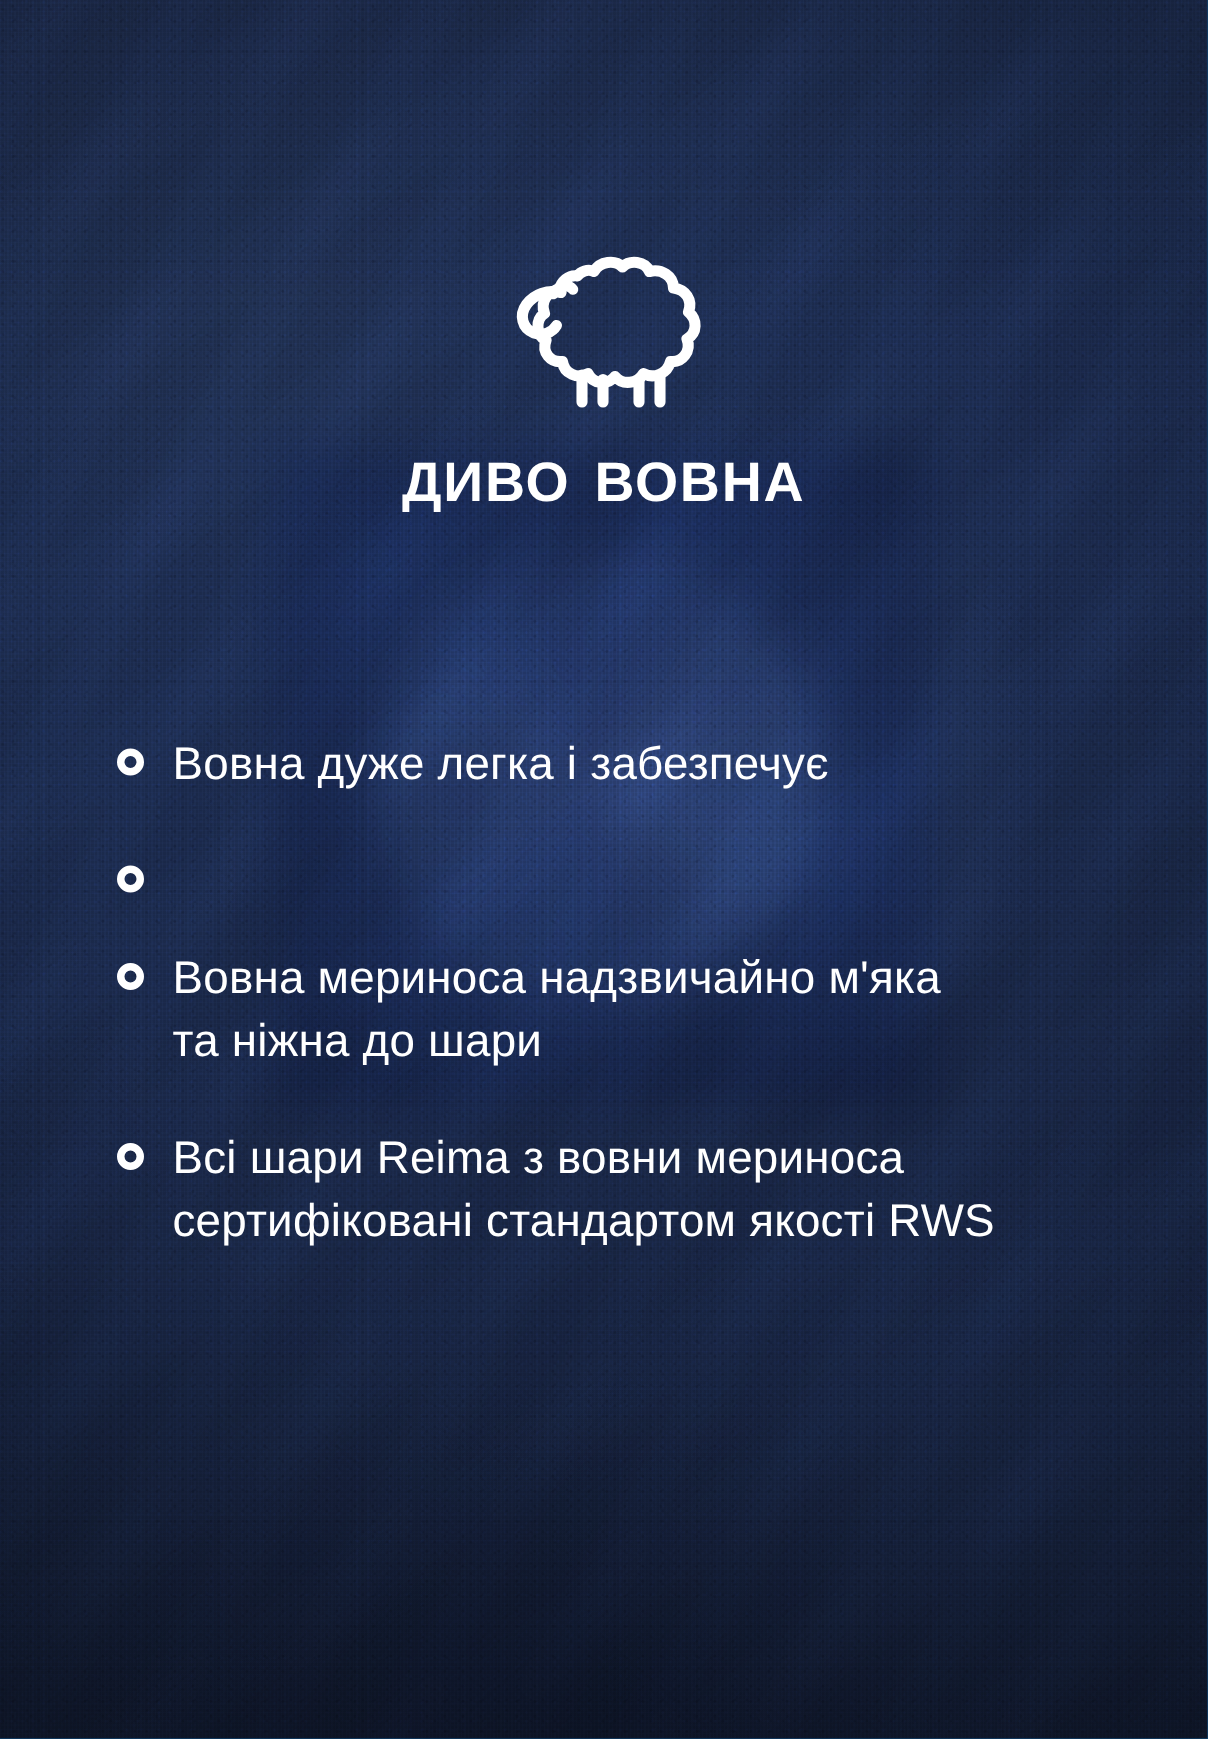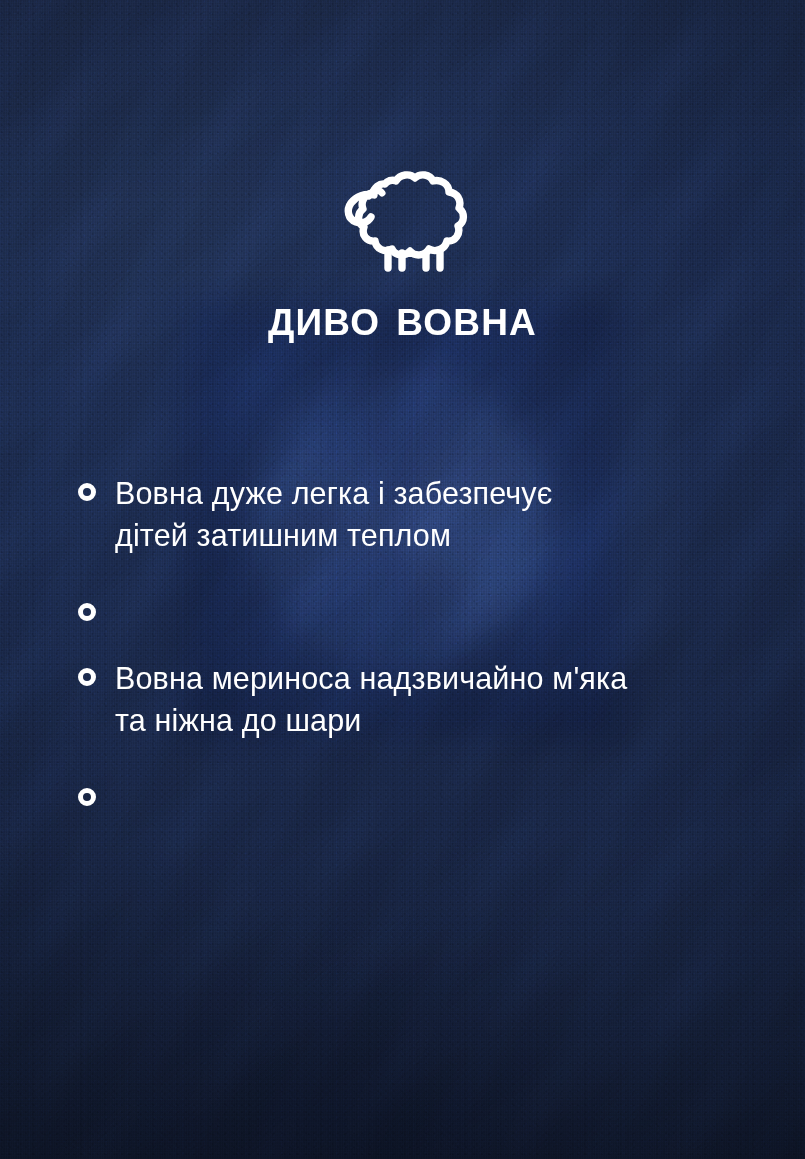--- a/index.html
+++ b/index.html
@@ -151,21 +151,21 @@
     letter-spacing:1.2px;
     line-height:62px;
     font-variant:small-caps;
     text-transform:lowercase;
     white-space:nowrap;
   }
   .title::first-letter { font-size:1em; }
 
   .bullets {
     position:absolute;
-    left:78px; top:472px;
+    left:78px; top:488px;
     width:690px;
   }
   .bullet-row {
     position:relative;
     display:flex;
     align-items:flex-start;
     margin-bottom:36px;
   }
   .bullet-row:last-child { margin-bottom:0; }
 
@@ -239,37 +239,40 @@
     </div>
 
     <div class="title">Диво вовна</div>
 
     <div class="bullets">
 
       <div class="bullet-row">
         <span class="bullet-marker"></span>
         <span class="bullet-text">
           <span>Вовна дуже легка і забезпечує</span>
-          <span class="l2">дітей затишним теплом</span>
         </span>
       </div>
 
       <div class="bullet-row">
         <span class="bullet-marker"></span>
         <span class="bullet-text">
         </span>
       </div>
 
       <div class="bullet-row">
         <span class="bullet-marker"></span>
         <span class="bullet-text">
           <span>Вовна мериноса надзвичайно м'яка</span>
           <span class="l2">та ніжна до шари</span>
         </span>
       </div>
 
       <div class="bullet-row">
         <span class="bullet-marker"></span>
+        <span class="bullet-text">
+          <span>Всі шари Reima з вовни мериноса</span>
+          <span class="l2">сертифіковані стандартом якості RWS</span>
+        </span>
       </div>
 
     </div>
   </div>
 </div>
 
 </body></html>

